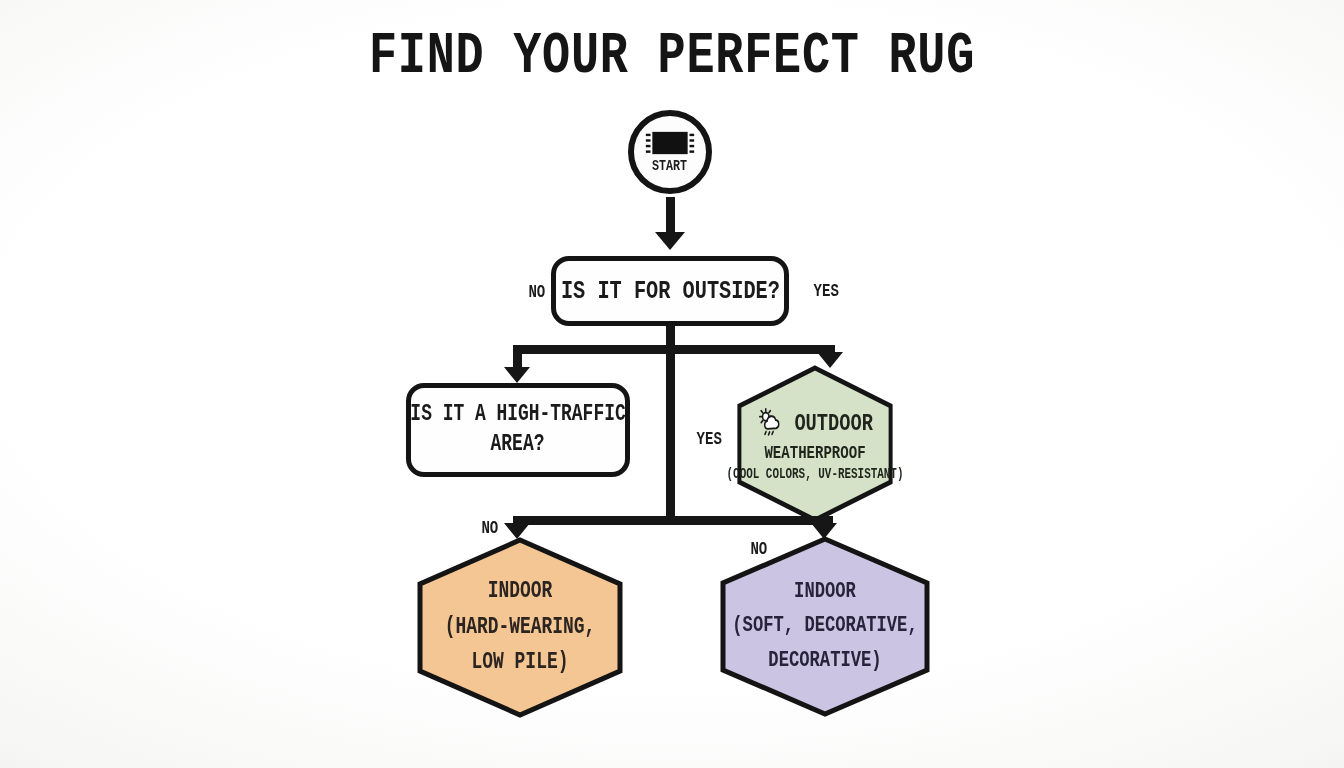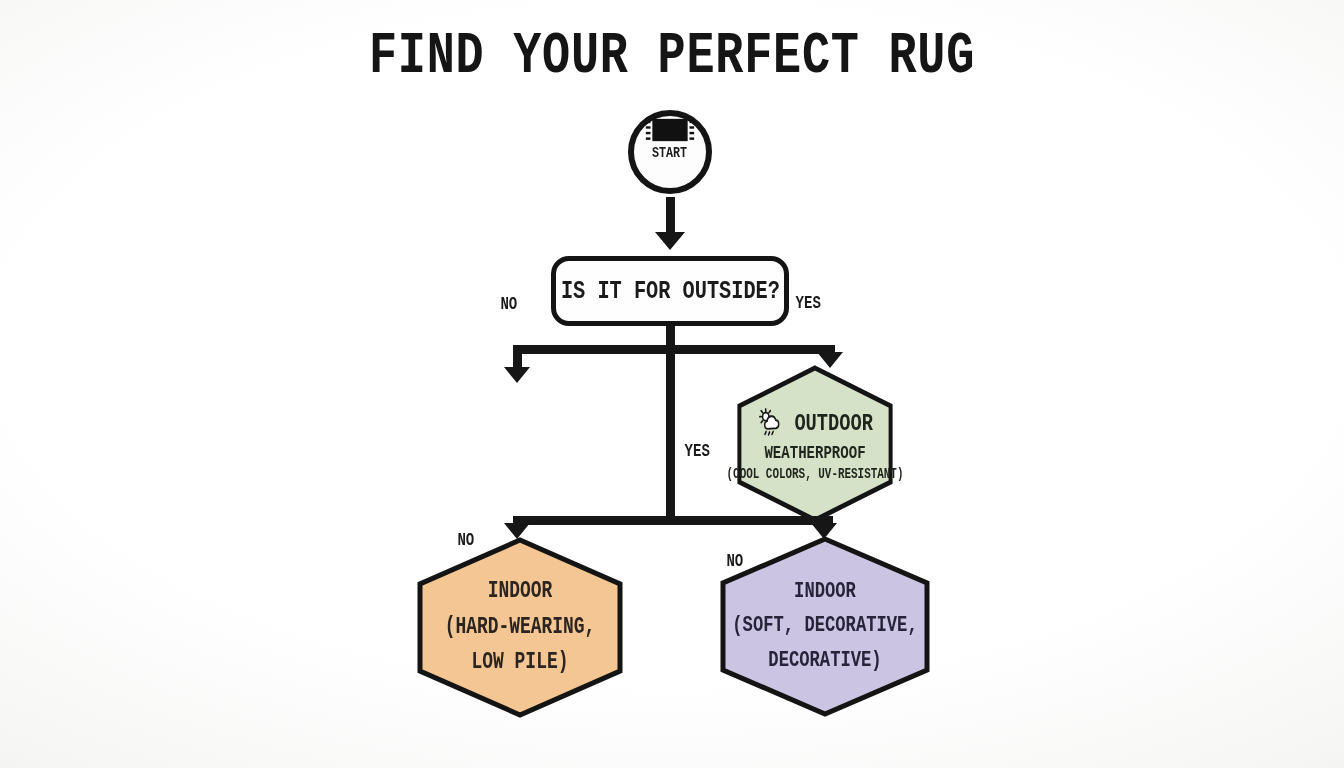--- a/index.html
+++ b/index.html
@@ -15,21 +15,21 @@
   .title {
     position:absolute; top:26px; left:0; width:1344px;
     text-align:center; font-size:60px; font-weight:700; letter-spacing:1px;
     line-height:1.0; color:#151515;
   }
 
   
   .start-node {
     position:absolute; left:628px; top:110px; width:84px; height:84px;
     border:6px solid #141414; border-radius:50%; background:#fdfdfd;
-    display:flex; flex-direction:column; align-items:center; justify-content:flex-start; z-index:2;
+    display:flex; flex-direction:column; align-items:center; justify-content:center; z-index:2;
   }
   .start-label { font-size:15px; font-weight:700; margin-top:1px; }
 
   
   .line { position:absolute; background:#161616; z-index:2; }
   .ah {
     position:absolute; width:0; height:0; z-index:2;
     border-left:13px solid transparent; border-right:13px solid transparent;
     border-top:16px solid #161616;
   }
@@ -38,21 +38,21 @@
   
   .qbox {
     position:absolute; background:#fefefe; border:5px solid #141414; border-radius:18px;
     display:flex; flex-direction:column; align-items:center; justify-content:center;
     font-weight:700; text-align:center; z-index:2; color:#1b1b1b;
   }
   .qbox1 { left:551px; top:256px; width:238px; height:70px; font-size:26px; }
   .qbox2 { left:406px; top:383px; width:224px; height:94px; font-size:23px; line-height:1.3; }
 
   .edge-label {
-    position:absolute; font-weight:700; font-size:18px; text-align:left; color:#1b1b1b; z-index:3;margin-top:12px;
+    position:absolute; font-weight:700; font-size:18px; text-align:right; color:#1b1b1b; z-index:3;
   }
 
   
   .hex { position:absolute; z-index:1; }
   .hex svg.shape { position:absolute; left:0; top:0; width:100%; height:100%; }
   .hex-text {
     position:absolute; left:0; top:0; width:100%; height:100%;
     display:flex; flex-direction:column; align-items:center; justify-content:center;
     font-weight:700; text-align:center; z-index:2;
   }
@@ -102,20 +102,24 @@
 
   <div class="line" style="left:666px; top:325px; width:9px; height:199px;"></div>
   <div class="line" style="left:513px; top:345px; width:322px; height:9px;"></div>
   <div class="line" style="left:513px; top:345px; width:9px; height:26px;"></div>
   <div class="ah" style="left:504px; top:367px;"></div>
   <div class="ah" style="left:817px; top:352px;"></div>
   <div class="edge-label" style="left:681px; top:429px; width:44px;">
     <span class="cond" style="display:inline-block;">YES</span>
   </div>
 
+  <div class="qbox qbox2">
+    <div class="cond">IS IT A HIGH-TRAFFIC</div>
+    <div class="cond">AREA?</div>
+  </div>
 
   <div class="hex hex-green" style="left:737px; top:365px; width:156px; height:158px;">
     <svg class="shape" viewBox="0 0 196 158" preserveAspectRatio="none">
       <polygon points="98,3 193,41 193,117 98,155 3,117 3,41" stroke="#141414" stroke-width="5" stroke-linejoin="miter" fill="#d6e2c7"></polygon>
     </svg>
     <div class="hex-text cond">
       <div class="hex-row1">
         <svg width="38" height="34" viewBox="0 0 42 36">
           <g stroke="#1a1a1a" stroke-width="2.1" fill="none" stroke-linecap="round">
             <path d="M12 2.5v3 M3.5 11h3 M17.5 11h3 M5.5 4.5l2 2 M16.5 6.5l2-2 M5.5 17.5l2-2"></path>

